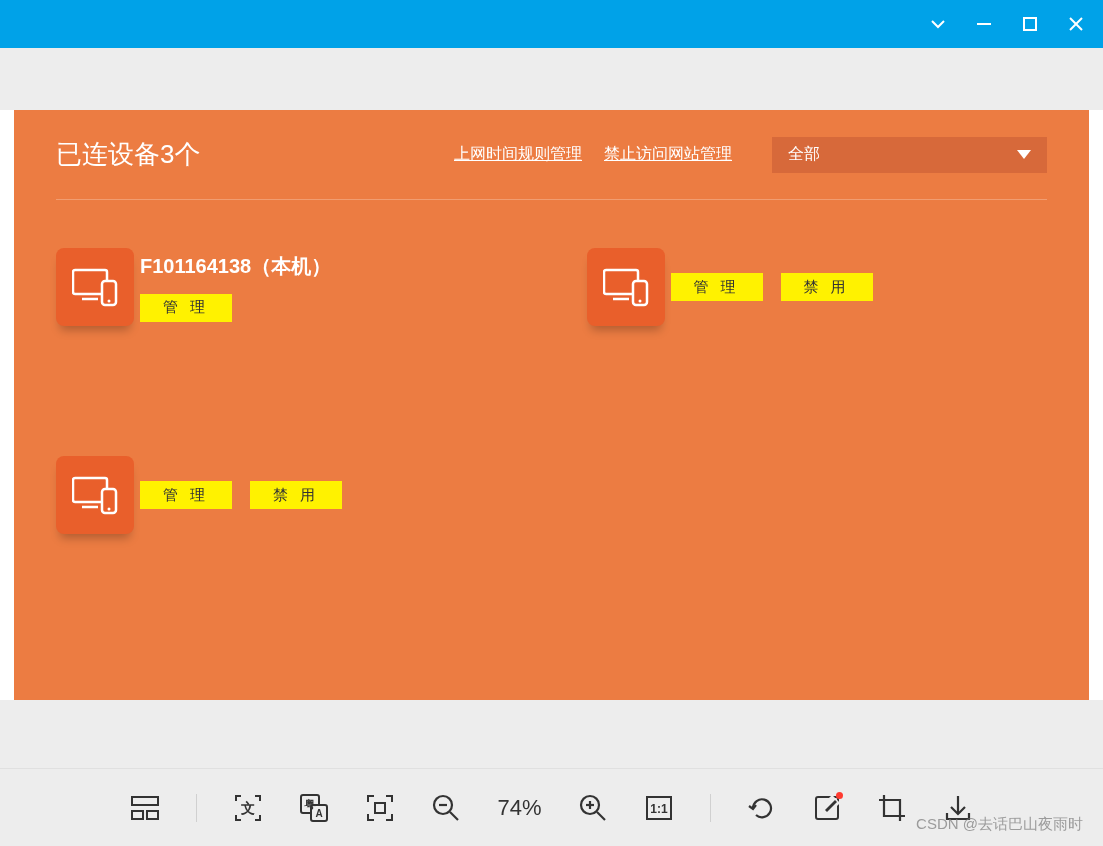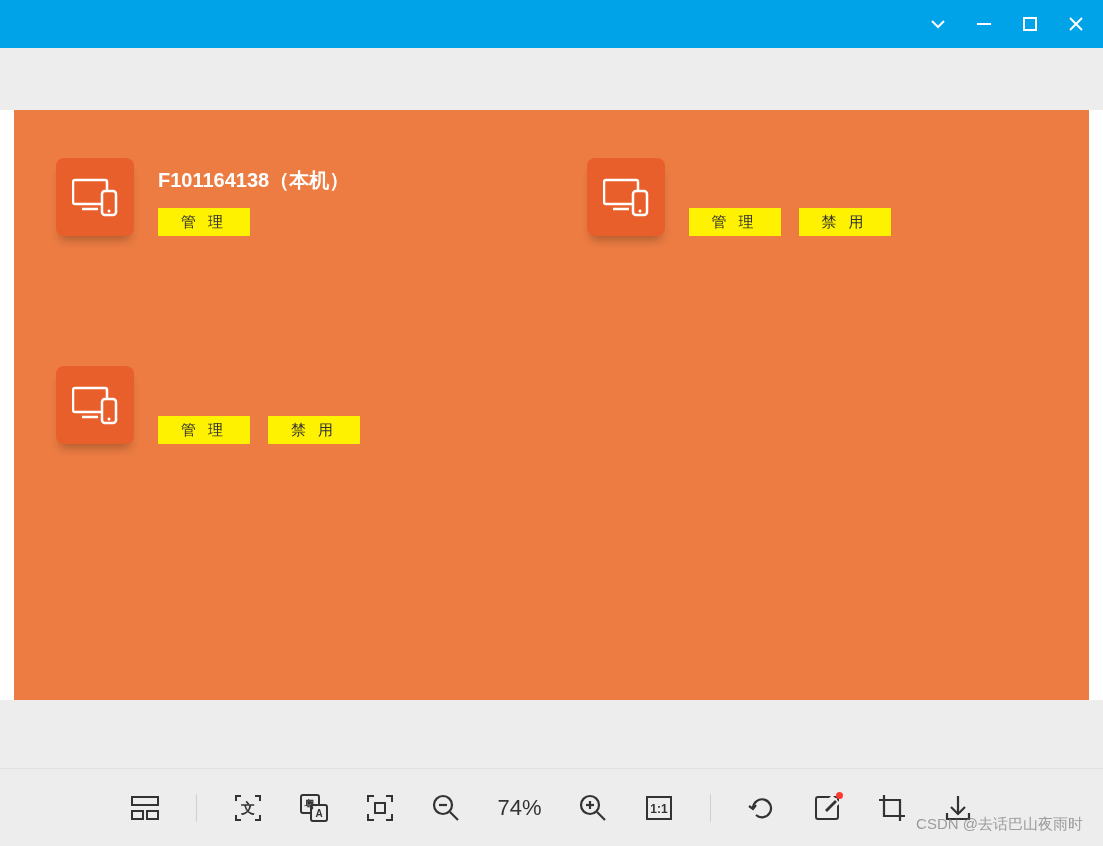--- a/index.html
+++ b/index.html
@@ -13,21 +13,21 @@
 
 .main-panel { margin: 0 14px; background: #EC7C42; padding: 0 42px 40px 42px; height: 590px; }
 .panel-header { display: flex; align-items: center; height: 90px; border-bottom: 1px solid rgba(255,255,255,0.25); }
 .panel-title { color: #fff; font-size: 26px; font-weight: 400; flex: 1; }
 .panel-links { display: flex; gap: 22px; align-items: center; }
 .panel-link { color: #fff; font-size: 16px; text-decoration: underline; cursor: pointer; }
 .filter-select { background: #D7693A; color: #fff; width: 275px; height: 36px; display: flex; align-items: center; justify-content: space-between; padding: 0 16px; font-size: 16px; cursor: pointer; margin-left: 18px; }
 .filter-select svg { display: block; }
 
 .device-grid { display: grid; grid-template-columns: 1fr 1fr; gap: 130px 70px; padding-top: 48px; }
-.device-card { display: flex; gap: 24px; align-items: flex-end; }
+.device-card { display: flex; gap: 6px; align-items: center; }
 .device-icon { width: 78px; height: 78px; background: #E95F2B; border-radius: 8px; display: flex; align-items: center; justify-content: center; box-shadow: 0 8px 10px -4px rgba(0,0,0,0.25); }
 .device-info { display: flex; flex-direction: column; gap: 14px; }
 .device-name { color: #fff; font-size: 20px; font-weight: 600; }
 .device-name .blur { filter: blur(4px); }
 .device-btns { display: flex; gap: 18px; }
 .yellow-btn { background: #FFF200; color: #333; border: none; width: 92px; height: 28px; font-size: 15px; cursor: pointer; letter-spacing: 4px; text-align: center; }
 
 .bottom-gray { height: 146px; background: #EDEDED; display: flex; align-items: flex-end; }
 .toolbar { width: 100%; height: 78px; display: flex; align-items: center; justify-content: center; gap: 36px; border-top: 1px solid #E0E0E0; padding: 0 20px; }
 .toolbar .sep { width: 1px; height: 28px; background: #D0D0D0; }
@@ -62,20 +62,33 @@
     <svg width="18" height="18" viewBox="0 0 18 18">
         <line x1="3" y1="3" x2="15" y2="15" stroke="#fff" stroke-width="2"></line>
         <line x1="15" y1="3" x2="3" y2="15" stroke="#fff" stroke-width="2"></line>
       </svg>
   </div>
 </div>
 
 <div class="gray-gap"></div>
 
 <div class="main-panel">
+  <div class="panel-header">
+    <div class="panel-title">已连设备3个</div>
+    <div class="panel-links">
+      <span class="panel-link">上网时间规则管理</span>
+      <span class="panel-link">禁止访问网站管理</span>
+      <div class="filter-select">
+        <span>全部</span>
+        <svg width="14" height="10" viewBox="0 0 14 10">
+            <polygon points="0,0 14,0 7,9" fill="#fff"></polygon>
+          </svg>
+      </div>
+    </div>
+  </div>
 
   <div class="device-grid">
 
     <div class="device-card">
       <div class="device-icon">
         <svg width="46" height="40" viewBox="0 0 46 40">
             <rect x="1" y="3" width="34" height="24" rx="2" fill="none" stroke="#fff" stroke-width="2.5"></rect>
             <line x1="10" y1="32" x2="26" y2="32" stroke="#fff" stroke-width="2.5"></line>
             <rect x="30" y="14" width="14" height="24" rx="3" fill="#E95F2B" stroke="#fff" stroke-width="2.5"></rect>
             <circle cx="37" cy="34" r="1.5" fill="#fff"></circle>

